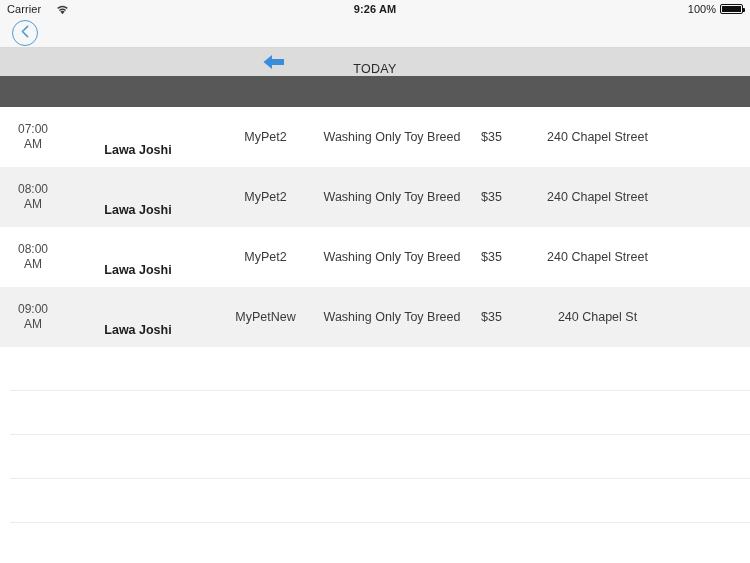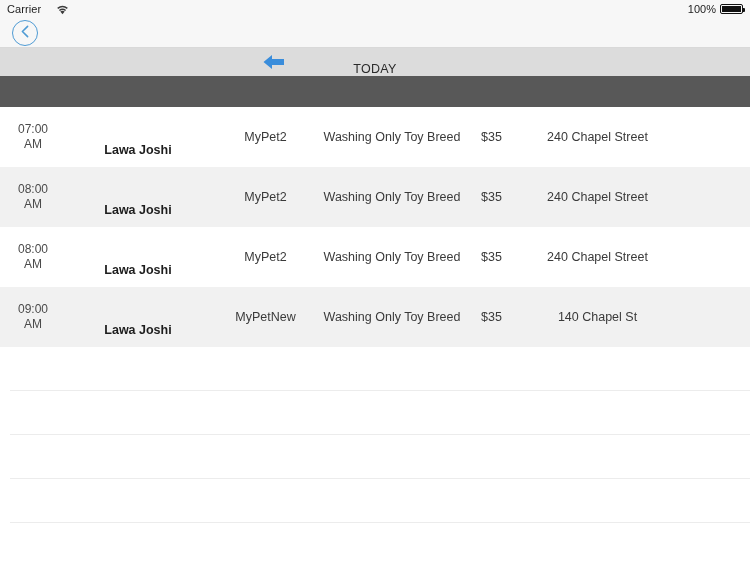--- a/index.html
+++ b/index.html
@@ -137,20 +137,21 @@
   <div class="status-left">
     <span class="carrier-label">Carrier</span>
     <span class="wifi-icon">
       <svg width="13" height="10" viewBox="0 0 13 10">
         <path d="M6.5 9.3 L4.3 6.6 Q6.5 5.0 8.7 6.6 Z" fill="#3b3b3b"></path>
         <path d="M2.9 4.9 Q6.5 2.0 10.1 4.9 L9.1 6.1 Q6.5 3.9 3.9 6.1 Z" fill="#3b3b3b"></path>
         <path d="M1.2 2.8 Q6.5 -1.2 11.8 2.8 L10.9 4.0 Q6.5 0.6 2.1 4.0 Z" fill="#3b3b3b"></path>
       </svg>
     </span>
   </div>
+  <div class="status-center">9:26 AM</div>
   <div class="status-right">
     <span>100%</span>
     <span class="battery">
       <span class="battery-fill" style="right:1px;"></span>
     </span>
   </div>
 </div>
 
 <div class="nav-bar">
   <div class="back-button">
@@ -214,21 +215,21 @@
         <div class="col-address td">240 Chapel Street</div>
         <div class="col-phone td"></div>
       </div>
       <div class="trow alt">
         <div class="col-time td time">09:00
 AM</div>
         <div class="col-cust td customer">Lawa Joshi</div>
         <div class="col-pet td">MyPetNew</div>
         <div class="col-service td">Washing Only Toy Breed</div>
         <div class="col-price td">$35</div>
-        <div class="col-address td">140 Chapel St</div>
+        <div class="col-address td">240 Chapel St</div>
         <div class="col-phone td"></div>
       </div>
     </div>
 
   <div id="empty-area" class="empty-area">
       <div class="empty-row"></div>
       <div class="empty-row"></div>
       <div class="empty-row"></div>
       <div class="empty-row"></div>
       <div class="empty-row"></div>

